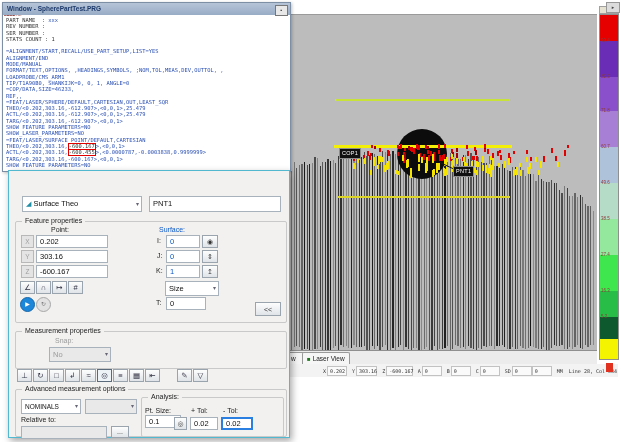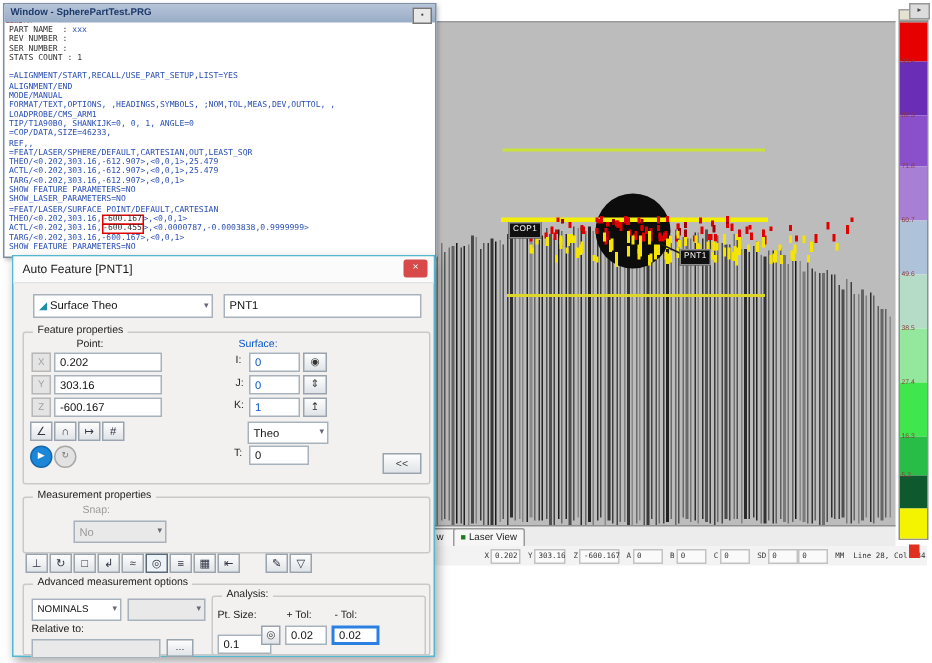--- a/index.html
+++ b/index.html
@@ -498,24 +498,20 @@
         <div class="cl"><span class="clab"> </span><span class="b">SHOW_LASER_PARAMETERS=NO</span></div>
         <div class="cl"><span class="clab">PNT1</span><span class="b">=FEAT/LASER/SURFACE POINT/DEFAULT,CARTESIAN</span></div>
         <div class="cl"><span class="clab"> </span><span class="b">THEO/&lt;0.202,303.16,</span><span class="hl">-600.167</span><span class="b">&gt;,&lt;0,0,1&gt;</span></div>
         <div class="cl"><span class="clab"> </span><span class="b">ACTL/&lt;0.202,303.16,</span><span class="hl">-600.455</span><span class="b">&gt;,&lt;0.0000787,-0.0003838,0.9999999&gt;</span></div>
         <div class="cl"><span class="clab"> </span><span class="b">TARG/&lt;0.202,303.16,-600.167&gt;,&lt;0,0,1&gt;</span></div>
         <div class="cl"><span class="clab"> </span><span class="b">SHOW FEATURE PARAMETERS=NO</span></div>
       </div>
   </div>
 
   <div id="dialog">
-    <div class="dtitlebar">
-      <span class="dtitle">Auto Feature [PNT1]</span>
-      <span class="dclose">×</span>
-    </div>
 
     <div class="combo" style="left:13px;top:25px;width:120px;">
       <span class="ficon">◢</span><span>Surface Theo</span>
       <span class="chev">▾</span>
     </div>
     <div class="fld" style="left:140px;top:25px;width:132px;height:16px;line-height:14px;">PNT1</div>
 
     <div class="grp" style="left:6px;top:50px;width:270px;height:100px;">
       <span class="gt">Feature properties</span>
     </div>
@@ -535,21 +531,21 @@
     <div class="pbtn" style="left:193px;top:79px;width:16px;height:13px;line-height:12px;">⇕</div>
 
     <div class="axisbtn" style="left:12px;top:94px;">Z</div>
     <div class="fld" style="left:27px;top:94px;width:72px;">-600.167</div>
     <div class="lbl" style="left:147px;top:96px;">K:</div>
     <div class="fld" style="left:157px;top:94px;width:34px;color:#0a58c8;">1</div>
     <div class="pbtn" style="left:193px;top:94px;width:16px;height:13px;line-height:12px;">↥</div>
 
     <div class="btnrow" style="left:11px;top:110px;"><span class="tbtn">∠</span><span class="tbtn">∩</span><span class="tbtn">↦</span><span class="tbtn">#</span></div>
     <div class="combo small" style="left:156px;top:110px;width:54px;">
-      <span>Theo</span>
+      <span>Size</span>
       <span class="chev">▾</span>
     </div>
 
     <div id="play-btn" class="roundbtn" style="left:11px;top:126px;">▶</div>
     <div id="reexec-btn" class="roundbtn" style="left:27px;top:126px;">↻</div>
     <div class="lbl" style="left:147px;top:128px;">T:</div>
     <div class="fld" style="left:157px;top:126px;width:40px;">0</div>
 
     <div class="pbtn" style="left:246px;top:131px;width:26px;height:14px;line-height:13px;">&lt;&lt;</div>
 
@@ -578,19 +574,19 @@
     <div class="lbl" style="left:12px;top:245px;">Relative to:</div>
     <div class="fld dis" style="left:12px;top:255px;width:86px;"></div>
     <div class="pbtn" style="left:102px;top:255px;width:18px;height:12px;line-height:9px;">...</div>
 
     <div class="grp" style="left:132px;top:226px;width:141px;height:38px;">
       <span class="gt">Analysis:</span>
     </div>
     <div class="lbl" style="left:136px;top:236px;">Pt. Size:</div>
     <div class="lbl" style="left:182px;top:236px;">+ Tol:</div>
     <div class="lbl" style="left:214px;top:236px;">- Tol:</div>
-    <div class="fld" style="left:136px;top:252px;width:36px;">0.1</div>
+    <div class="fld" style="left:136px;top:244px;width:36px;">0.1</div>
     <div class="pbtn" style="left:165px;top:246px;width:13px;height:13px;line-height:12px;font-size:7px;">◎</div>
     <div class="fld" style="left:181px;top:246px;width:28px;">0.02</div>
     <div class="fld focus" style="left:212px;top:246px;width:32px;">0.02</div>
   </div>
 
 </div>
 
 </body></html>

